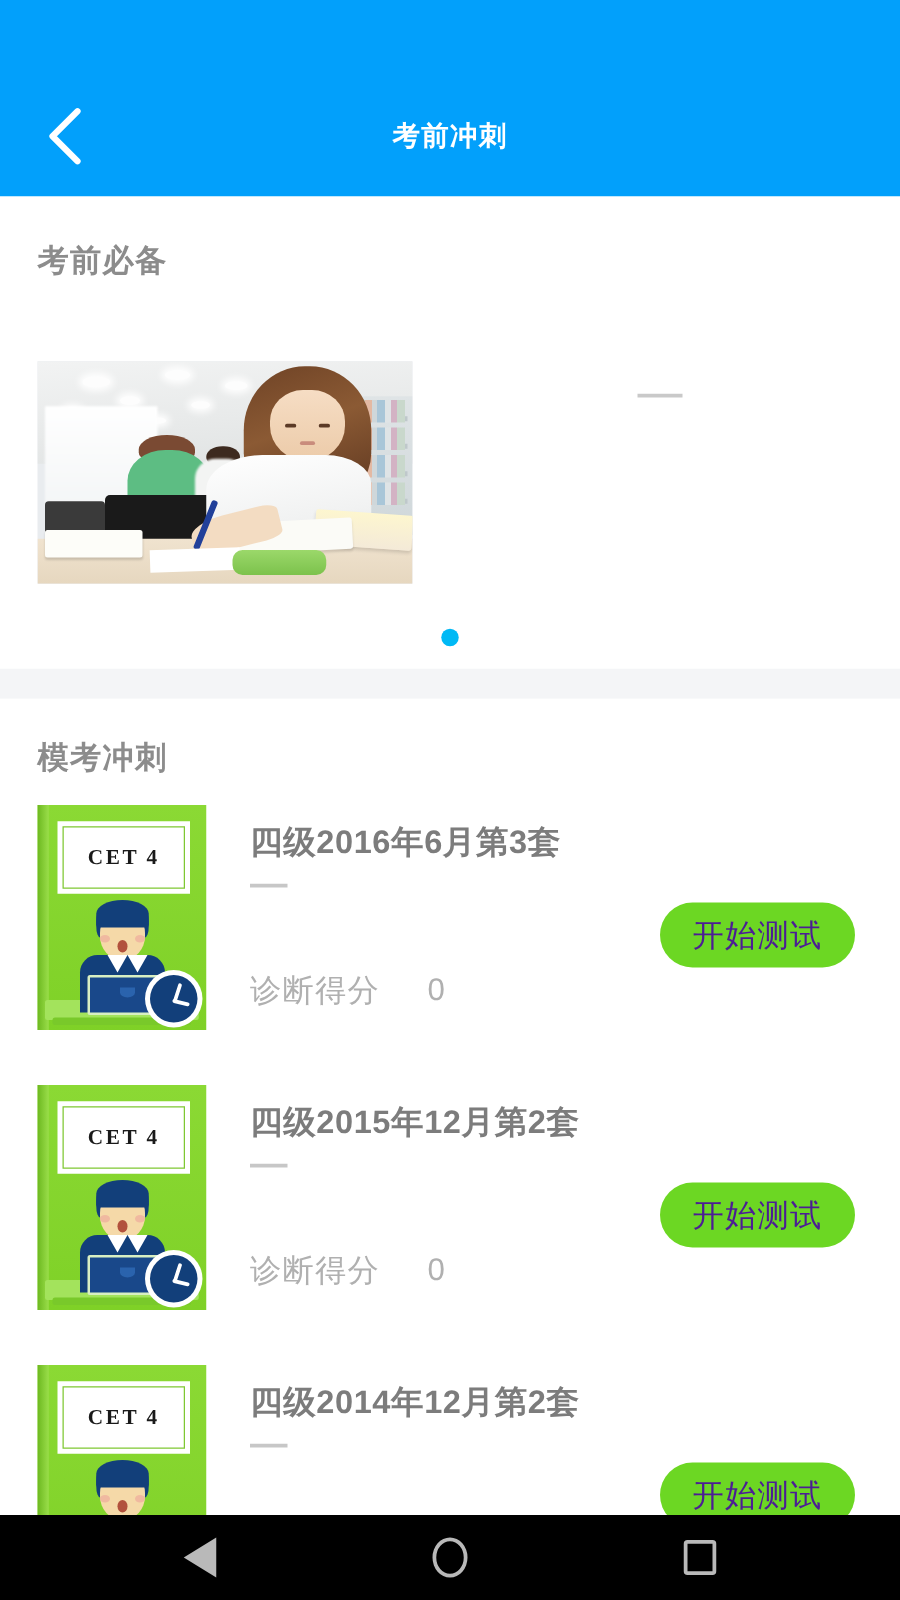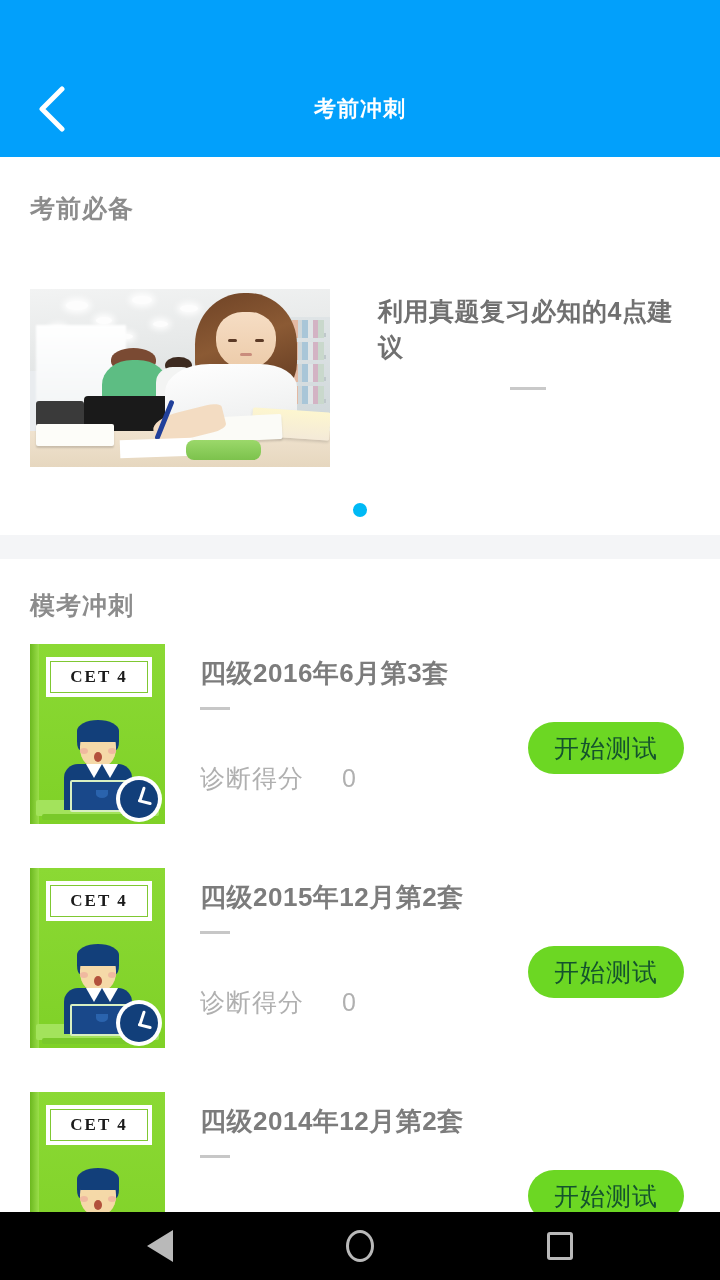--- a/index.html
+++ b/index.html
@@ -140,21 +140,21 @@
     padding:0 0 0 30px; height:224px;
   }
   .cet-thumb {
     position:relative; width:135px; height:180px; flex:none;
     background:linear-gradient(180deg,#8bd934 0%,#7fd127 100%);
     overflow:hidden;
   }
   .cet-spine { position:absolute; left:0; top:0; width:9px; height:100%;
     background:linear-gradient(90deg,#6cb81f 0%,#9ade4a 100%); }
   .cet-box {
-    position:absolute; left:16px; top:13px; width:106px; height:40px;
+    position:absolute; left:16px; top:13px; width:106px; height:58px;
     background:#ffffff; display:flex; align-items:center; justify-content:center;
     padding:4px;
   }
   .cet-box-inner {
     width:100%; height:100%; border:1.5px solid #7fc832;
     display:flex; align-items:center; justify-content:center;
   }
   .cet-label {
     font-family:"Liberation Serif","DejaVu Serif",serif;
     font-weight:bold; font-size:17px; color:#1a1a1a; letter-spacing:2px;
@@ -198,31 +198,31 @@
   .cet-hand-m { position:absolute; left:108px; top:155px; width:14px; height:3px;
     background:#ffffff; border-radius:2px; transform:rotate(14deg); transform-origin:left center; }
 
   .mock-info { margin-left:35px; width:310px; padding-top:12px; }
   .mock-title {
     color:#7c7c7c; font-size:26px; font-weight:bold; letter-spacing:.5px;
     white-space:nowrap;
   }
   .mock-sep { width:30px; height:3px; background:#c7c7c7; margin-top:16px; }
   .mock-score-row {
-    margin-top:52px; display:flex; align-items:center;
+    margin-top:66px; display:flex; align-items:center;
     color:#b0b0b0; font-size:25px; letter-spacing:1px;
   }
   .mock-score-value { margin-left:38px; color:#b0b0b0; font-size:25px; }
 
   .start-btn {
     position:absolute; right:36px; top:78px;
     width:156px; height:52px; border-radius:26px;
     background:#6cd723;
     display:flex; align-items:center; justify-content:center;
-    color:#14532d; font-size:25px; letter-spacing:1px;
+    color:#4c1d95; font-size:25px; letter-spacing:1px;
     cursor:pointer; border:none;
     font-family:"Liberation Sans","DejaVu Sans",sans-serif;
   }
 
   
   .navbar {
     position:absolute; left:0; bottom:0; width:720px; height:68px;
     background:#000000; display:flex; align-items:center; justify-content:center;
     gap:140px; z-index:20;
   }
@@ -292,21 +292,20 @@
         <div class="ph-desk"></div>
         <div class="ph-book-right"></div>
         <div class="ph-notebook"></div>
         <div class="ph-arm"></div>
         <div class="ph-pen"></div>
         <div class="ph-paper"></div>
         <div class="ph-book-left"></div>
         <div class="ph-green-case"></div>
       </div>
       <div class="article-text">
-        <div class="article-title">利用真题复习必知的4点建议</div>
         <div class="article-sep"></div>
       </div>
     </div>
 
     <div class="carousel-dots">
       <div class="dot active"></div>
     </div>
   </div>
 
   <div class="band-divider"></div>

